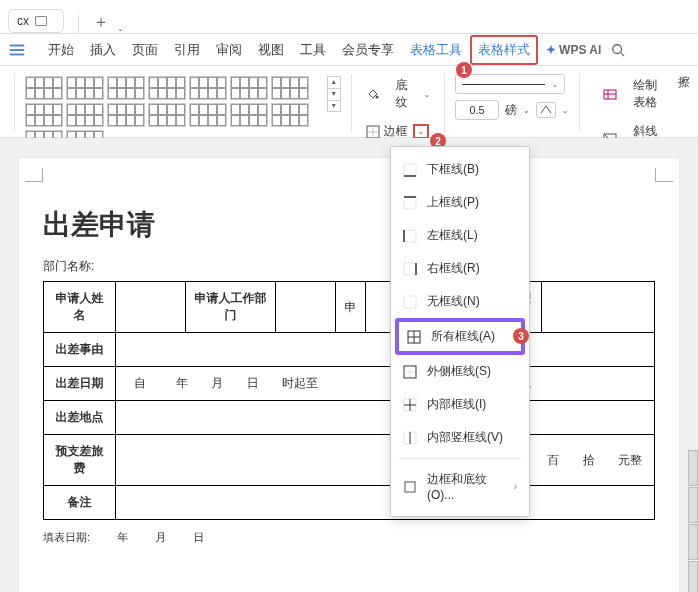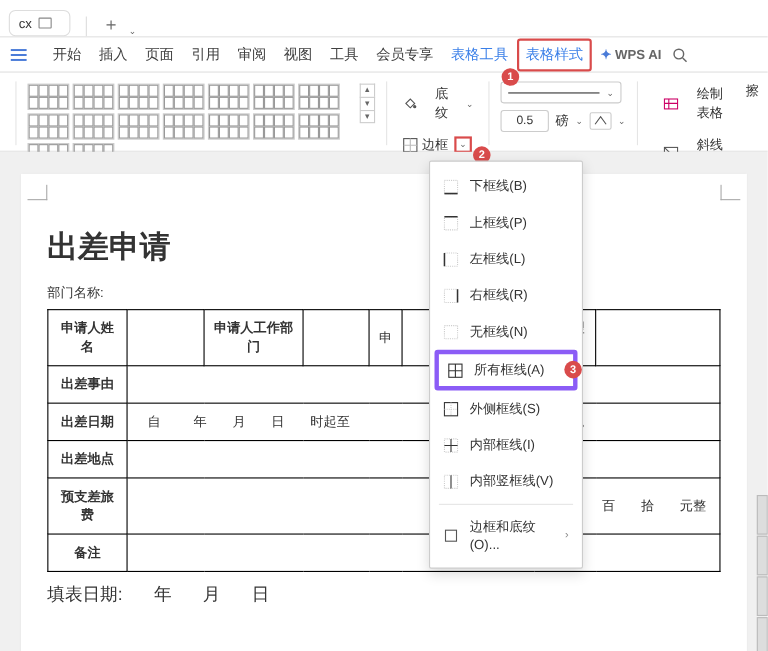--- a/index.html
+++ b/index.html
@@ -54,21 +54,21 @@
   .page { background: #fff; width: 660px; height: 440px; padding: 28px 24px; position: relative; box-shadow: 0 0 2px rgba(0,0,0,0.1); }
   .corner { position: absolute; width: 18px; height: 14px; }
   .corner.tl { top: 10px; left: 6px; border-right: 1px solid #aaa; border-bottom: 1px solid #aaa; }
   .corner.tr { top: 10px; right: 6px; border-left: 1px solid #aaa; border-bottom: 1px solid #aaa; }
   .doc-title { font-size: 28px; font-weight: bold; margin: 20px 0 14px; }
   .dept-line { font-size: 12px; margin-bottom: 6px; }
   table.form { width: 100%; border-collapse: collapse; }
   table.form td { border: 1px solid #000; padding: 8px 6px; font-size: 12px; text-align: center; vertical-align: middle; height: 20px; }
   table.form td.lbl { font-weight: bold; width: 72px; }
   table.form td.tall { height: 22px; }
-  .fill-date { font-size: 16px; margin-top: 10px; }
+  .fill-date { font-size: 11px; margin-top: 10px; }
   .fill-date span { margin-right: 24px; }
   .rt-strip { position: absolute; right: 0; top: 312px; width: 10px; }
   .rt-strip div { height: 36px; background: #ddd; border: 1px solid #bbb; margin-bottom: 1px; }
   
   .dropdown { position: absolute; top: 146px; left: 390px; width: 140px; background: #fff; border: 1px solid #ccc; border-radius: 2px; box-shadow: 0 4px 12px rgba(0,0,0,0.15); padding: 6px 0; z-index: 20; }
   .dd-item { display: flex; align-items: center; gap: 10px; padding: 8px 12px; font-size: 12px; cursor: pointer; position: relative; }
   .dd-item.hl { border: 4px solid #8b5cf6; border-radius: 3px; margin: 0 4px; padding: 6px 8px; }
   .dd-item-badge { position: absolute; right: -8px; top: 6px; }
   .dd-icon { width: 14px; height: 14px; display: inline-flex; align-items: center; justify-content: center; }
   .dd-sep { height: 1px; background: #e5e5e5; margin: 4px 8px; }

